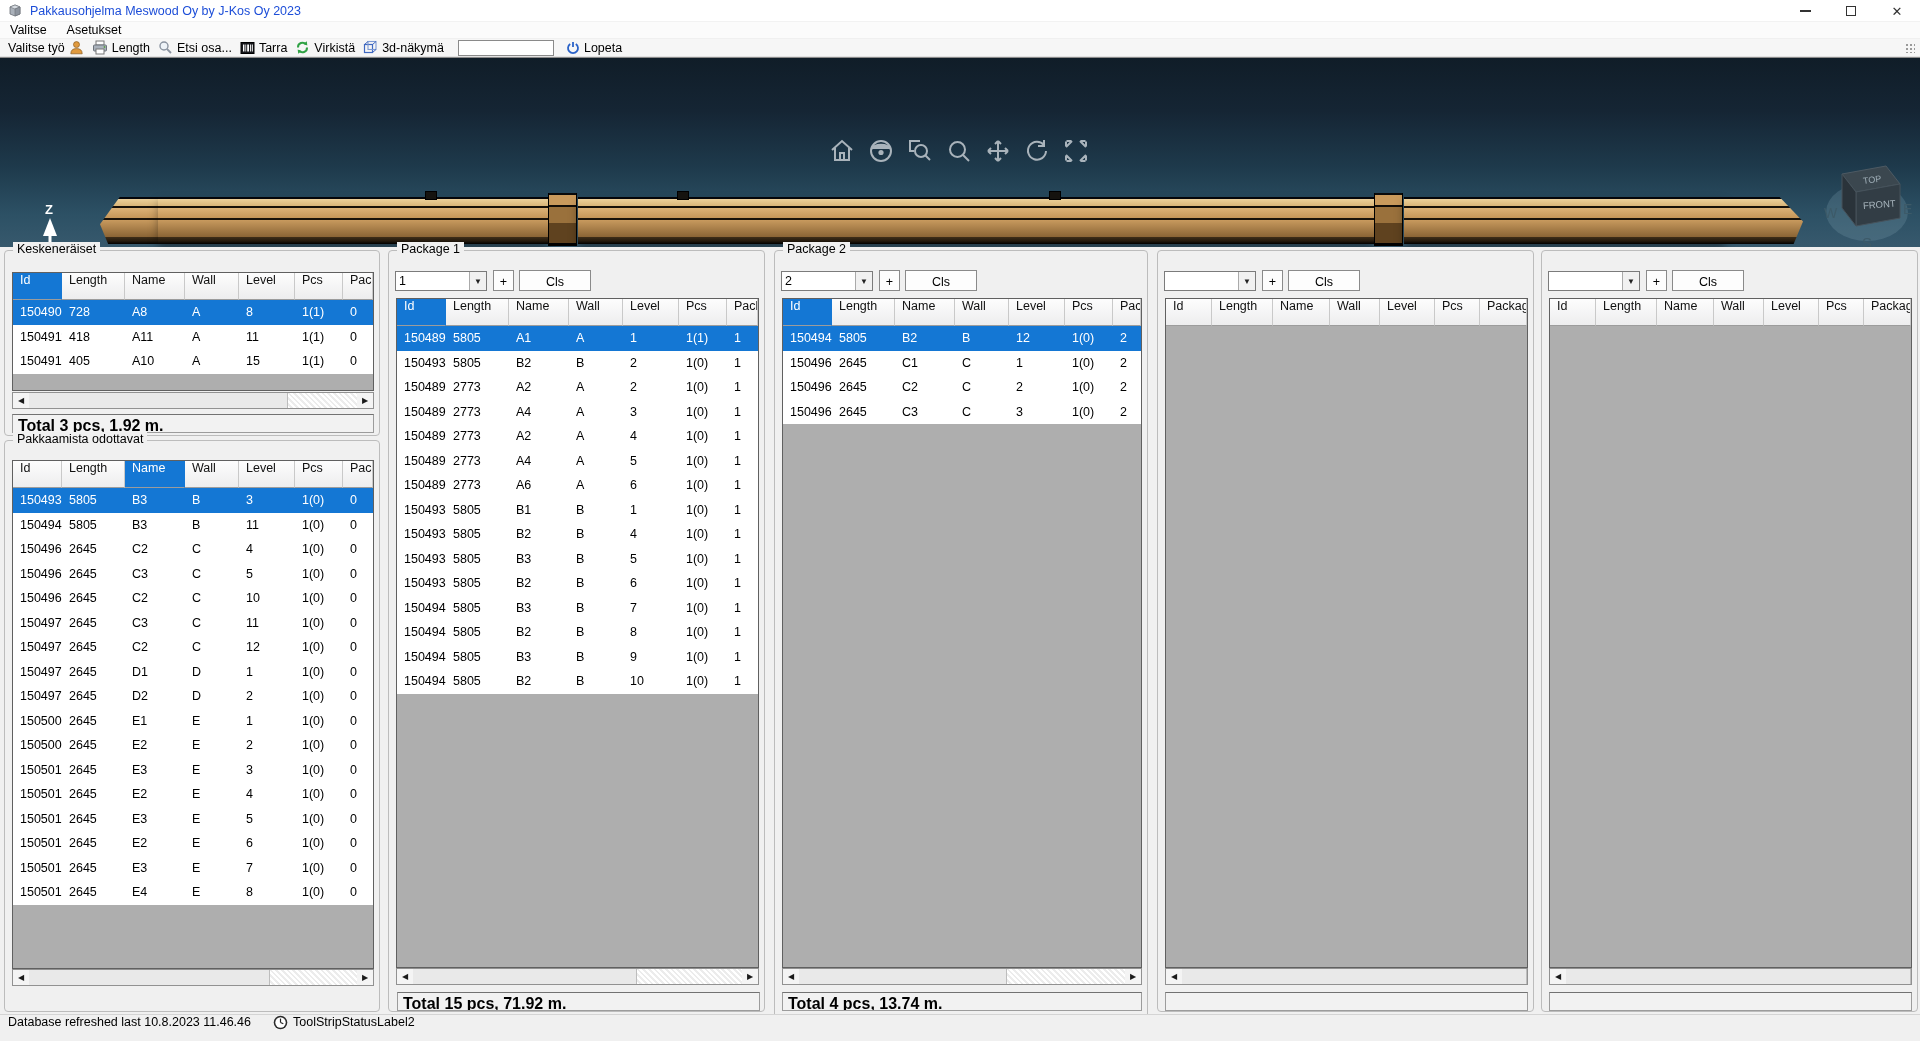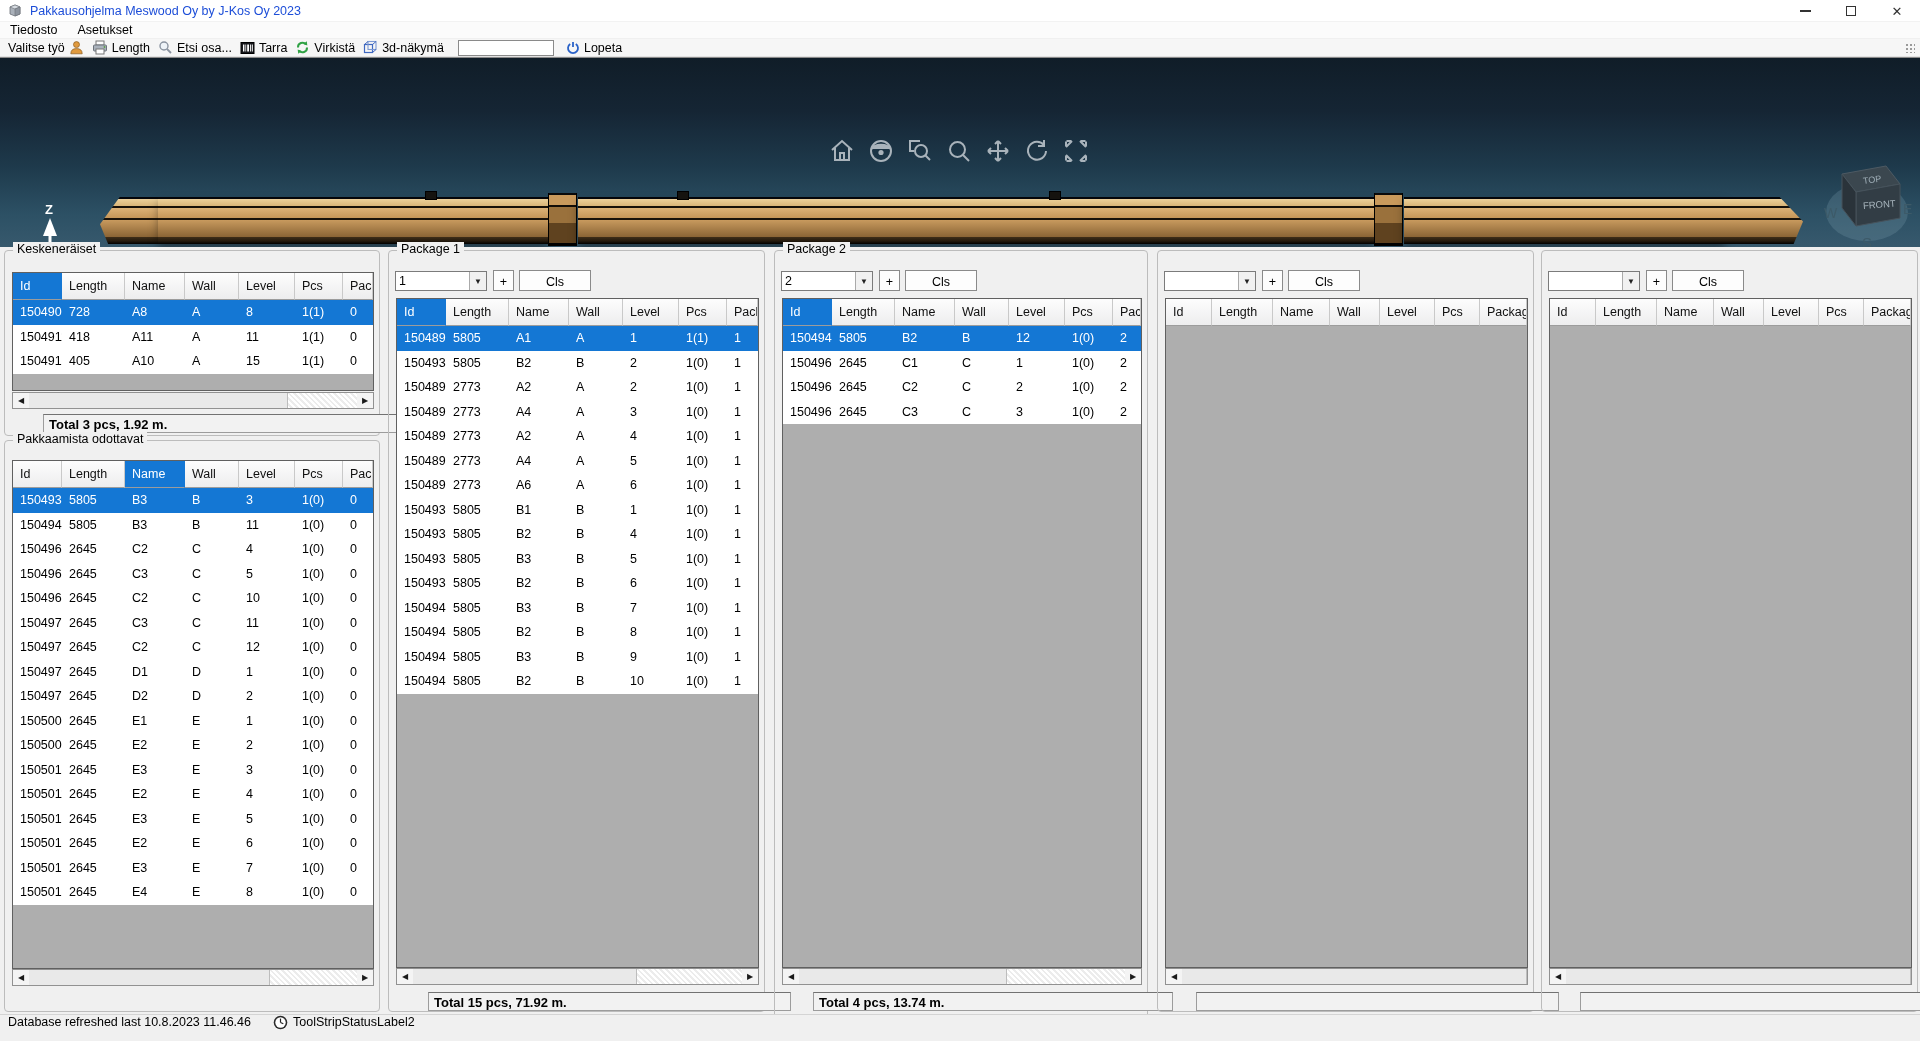--- a/index.html
+++ b/index.html
@@ -62,37 +62,37 @@
 
   
   .gb { position:absolute; border:1px solid #bcbcbc; border-radius:4px; }
   .gb-title { position:absolute; top:-9px; left:8px; background:#f0f0f0; padding:0 4px; font-size:12.5px; white-space:nowrap; }
 
   
   .grid { position:absolute; background:#aeaeae; border:1px solid #606060; overflow:hidden; }
   .grid-header { display:grid; grid-template-columns:49px 63px 60px 54px 56px 48px 1fr; height:27px; }
   .grid.empty .grid-header { grid-template-columns:46px 61px 57px 50px 55px 45px 1fr; }
   .hcell { background:linear-gradient(#fdfdfd,#ededee); border-right:1px solid #c9c9c9; border-bottom:1px solid #9c9c9c;
-    padding:6px 0 0 7px; white-space:nowrap; overflow:hidden; color:#101010; }
+    padding:0 0 0 7px; white-space:nowrap; overflow:hidden; color:#101010; }
   .hcell.sorted { background:#1477d4; color:#fff; border-right-color:#1477d4; }
   .grow { display:grid; grid-template-columns:49px 63px 60px 54px 56px 48px 1fr; height:24.5px; background:#fff; }
   .cell { padding:5px 0 0 7px; white-space:nowrap; overflow:hidden; }
   .grow.sel { background:#1477d4; color:#fff; }
 
   
   .hscroll { position:absolute; height:17px; border:1px solid #919191; background:#fdfdfd; display:flex; }
   .sarrow { width:16px; height:100%; background:#f4f4f4; display:flex; align-items:center; justify-content:center;
     font-size:8px; color:#1a1a1a; flex:0 0 auto; }
   .sthumb { height:100%; background:#e9e9e9; border-right:1px solid #bdbdbd; flex:0 0 auto; }
   .strack { height:100%; flex:1 1 auto;
     background:repeating-linear-gradient(45deg,#ffffff 0 2px,#ececec 2px 4px); }
 
   
   .totalbar { position:absolute; height:19px; background:#f2f2f2; border:1px solid #9c9c9c; border-top-color:#727272;
-    font-weight:bold; font-size:13px; padding:2px 0 0 5px; white-space:nowrap; overflow:hidden;margin-left:31px; }
+    font-weight:bold; font-size:16px; padding:2px 0 0 5px; white-space:nowrap; overflow:hidden; }
 
   
   .combo { position:absolute; height:20px; border:1px solid #7b7b7b; background:#fff; display:flex; }
   .combo input { flex:1 1 auto; border:none; outline:none; font-family:inherit; font-size:12.5px; padding:0 3px; min-width:0; }
   .combo .dd { flex:0 0 17px; background:#f1f1f1; border-left:1px solid #aaa; display:flex; align-items:center;
     justify-content:center; font-size:8px; color:#222; }
   .wbtn { position:absolute; background:#fdfdfd; border:1px solid #8a8a8a; font-size:12.5px; text-align:center;
     padding-top:2px; font-family:inherit; }
 
   
@@ -119,21 +119,21 @@
     <div class="win-btn">
         <div class="glyph-max"></div>
       </div>
     <div class="win-btn">
         <span class="glyph-close">✕</span>
       </div>
   </div>
 </div>
 
 <div class="menubar">
-  <div class="menu-item">Tiedosto</div>
+  <div class="menu-item">Valitse</div>
   <div class="menu-item">Asetukset</div>
 </div>
 
 <div class="toolstrip">
   <div class="ts-item">
     <span>Valitse työ</span>
     <svg width="15" height="15" viewBox="0 0 15 15">
       <circle cx="7.5" cy="4.6" r="3" fill="#e09a3e" stroke="#8a5a1e" stroke-width="0.7"></circle>
       <path d="M1.8,13.8 Q1.8,8.6 7.5,8.6 Q13.2,8.6 13.2,13.8 Z" fill="#e09a3e" stroke="#8a5a1e" stroke-width="0.7"></path>
     </svg>

